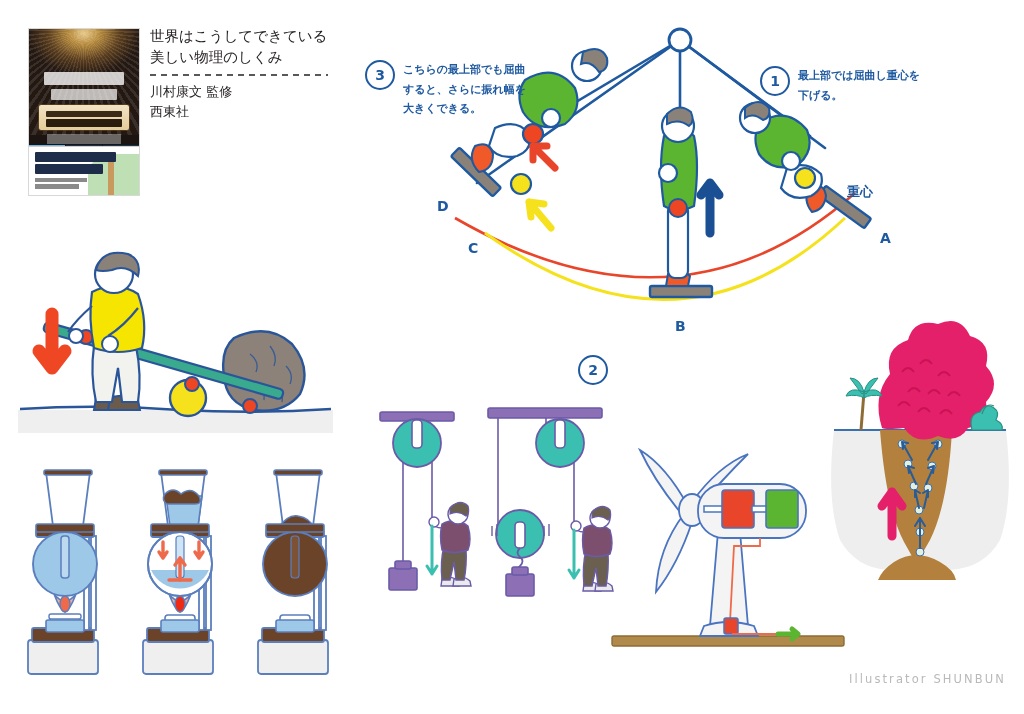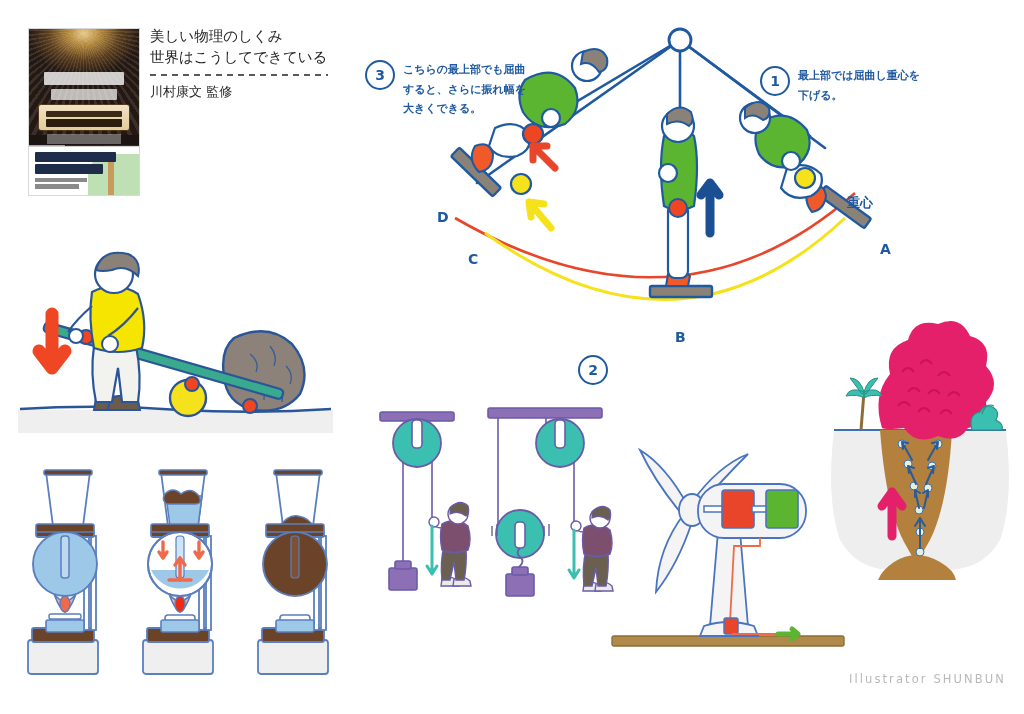--- a/index.html
+++ b/index.html
@@ -53,21 +53,21 @@
   #book-meta .dash{margin:6px 0 6px 0;height:2px;width:178px;
     background:repeating-linear-gradient(to right,#58585a 0 6px,transparent 6px 11px);}
   #book-meta .meta{font-size:13px;line-height:20px;color:#231f20;}
 
   
   #swing-panel{left:355px;top:18px;width:640px;height:330px;}
   .anno{position:absolute;display:flex;gap:8px;align-items:flex-start;}
   .anno .num{flex:0 0 auto;width:26px;height:26px;border:2px solid #1f5aa0;border-radius:50%;
     color:#1f5aa0;font-size:14px;font-weight:bold;display:flex;align-items:center;justify-content:center;}
   .anno .txt{color:#1f5aa0;font-size:11px;line-height:19.5px;font-weight:bold;}
-  .lbl{position:absolute;color:#1f5aa0;font-size:14px;font-weight:bold;margin-top:11px;}
+  .lbl{position:absolute;color:#1f5aa0;font-size:14px;font-weight:bold;}
   .lbl.cg{font-size:13px;}
 
   
   #pulley-panel{left:370px;top:398px;width:250px;height:220px;}
   
   #turbine-panel{left:612px;top:440px;width:232px;height:220px;}
   
   #volcano-panel{left:820px;top:352px;width:200px;height:255px;}
   
   #lever-panel{left:18px;top:248px;width:315px;height:185px;}
@@ -98,24 +98,25 @@
     <div class="g"></div>
       <div class="trunk"></div>
     <div class="k1"></div>
       <div class="k2"></div>
       <div class="k3"></div>
       <div class="k4"></div>
   </div>
 </div>
 
 <div class="abs" id="book-meta">
+  <div class="ttl">世界はこうしてできている</div>
   <div class="ttl">美しい物理のしくみ</div>
-  <div class="ttl">世界はこうしてできている</div>
   <div class="dash"></div>
   <div class="meta">川村康文 監修</div>
+  <div class="meta">西東社</div>
 </div>
 
 <div class="abs" id="swing-panel">
   <svg width="640" height="330" viewBox="0 0 640 330">
     <g fill="none" stroke="#1f5aa0" stroke-width="2.6" stroke-linecap="round">
 
       <line x1="325" y1="22" x2="325" y2="118"></line>
       <line x1="325" y1="22" x2="470" y2="130"></line>
       <line x1="325" y1="22" x2="455" y2="118"></line>
       <line x1="325" y1="22" x2="110" y2="150"></line>

